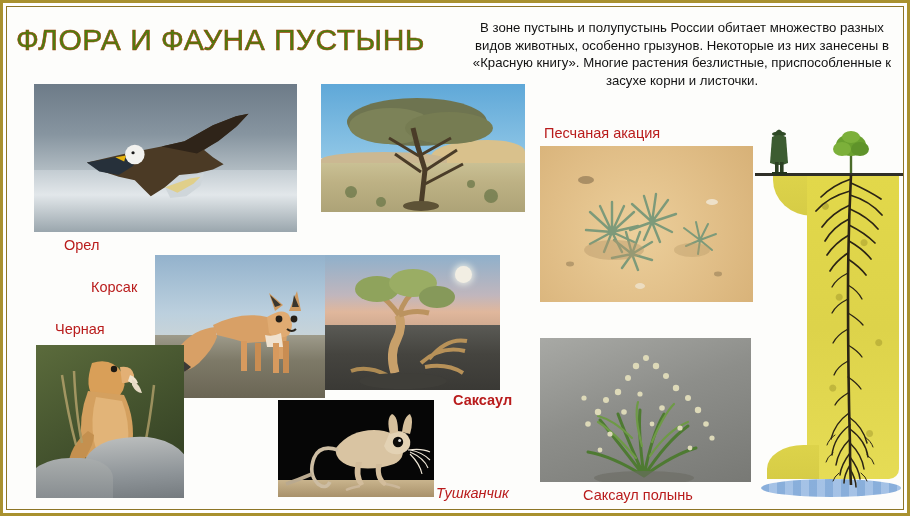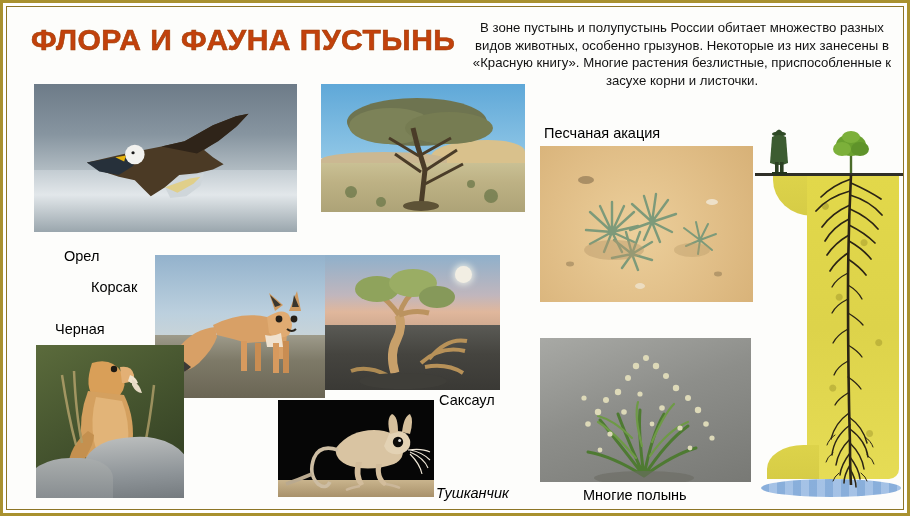--- a/index.html
+++ b/index.html
@@ -14,37 +14,37 @@
   }
   .slide-inner{
     position:relative;width:100%;height:100%;box-sizing:border-box;
     border:1px solid #8d7526;
     background:#fdfdfb;
     overflow:hidden;
   }
 
   
   .title{
-    position:absolute;left:24px;top:16px;
-    font-size:30px;font-weight:bold;letter-spacing:.5px;
-    color:#c2410c;
+    position:absolute;left:9px;top:16px;
+    font-size:30px;font-weight:normal;letter-spacing:.5px;
+    color:#4d7c0f;
     -webkit-text-stroke:0.6px #9c3f06;
     white-space:nowrap;
   }
 
   
   .intro{
     position:absolute;left:455px;top:12px;width:440px;
     text-align:center;
     font-family:"Liberation Sans",sans-serif;
     font-size:13.2px;line-height:17.5px;color:#131313;
   }
 
   
-  .lbl{position:absolute;font-size:14.5px;color:#000000;white-space:nowrap;}
+  .lbl{position:absolute;font-size:14.5px;color:#b91c1c;white-space:nowrap;}
 
   
   .photo{position:absolute;overflow:hidden;background:#ddd;}
   .photo .sky,.photo .ground,.photo .layer{position:absolute;left:0;right:0;}
 
   
   #ph-eagle{left:27px;top:77px;width:263px;height:148px;}
   #ph-eagle .sky{top:0;height:62%;
     background:linear-gradient(#6d7b88,#8795a0 55%,#b8c2c8);}
   #ph-eagle .ground{bottom:0;height:42%;
@@ -145,21 +145,21 @@
                L44 74 L26 68 Z" fill="#4b3a25"></path>
       <path d="M92 40 L118 34 L150 16 L176 6 L190 3 L176 18 L156 34 L132 48 Z" fill="#2f2419"></path>
       <path d="M8 58 L40 52 L66 48 L60 62 L44 72 L22 68 Z" fill="#26303a"></path>
       <path d="M96 86 L120 74 L140 70 L136 84 L120 96 L102 98 Z" fill="#cfd6da"></path>
       <path d="M96 86 L124 76 L136 74 L128 82 L110 92 Z" fill="#e0cf8a"></path>
       <circle cx="62" cy="49" r="11" fill="#f2f2ef"></circle>
       <path d="M52 50 L40 52 L50 57 Z" fill="#e8b40d"></path>
       <circle cx="60" cy="47" r="1.8" fill="#1a1a1a"></circle>
     </svg>
   </div>
-  <div class="lbl" style="left:57px;top:230px;margin-top:11px;">Орел</div>
+  <div class="lbl" style="left:57px;top:230px;">Орел</div>
 
   <div class="photo" id="ph-acacia">
     <div class="sky"></div>
     <div class="dune"></div>
     <div class="dune2"></div>
     <div class="ground"></div>
     <svg class="ph-img" viewBox="0 0 204 128">
       <ellipse cx="96" cy="38" rx="70" ry="24" fill="#6e7450"></ellipse>
       <ellipse cx="70" cy="42" rx="42" ry="18" fill="#7c8258"></ellipse>
       <ellipse cx="128" cy="44" rx="44" ry="16" fill="#767c52"></ellipse>
@@ -206,21 +206,21 @@
       <path d="M70 118 q-6 -20 2 -34 q6 -12 2 -24" stroke="#c8a06a" stroke-width="9" fill="none"></path>
       <path d="M74 60 q-10 -14 -22 -22 M74 60 q6 -18 18 -26 M74 60 q16 -6 30 -2" stroke="#bb935f" stroke-width="5" fill="none"></path>
       <ellipse cx="52" cy="34" rx="22" ry="13" fill="#8fa35c"></ellipse>
       <ellipse cx="88" cy="28" rx="24" ry="14" fill="#9aad64"></ellipse>
       <ellipse cx="112" cy="42" rx="18" ry="11" fill="#86995a"></ellipse>
       <path d="M96 108 q20 -18 44 -12 M100 112 q22 -4 38 6 M104 104 q18 -22 38 -18" stroke="#b79158" stroke-width="4" fill="none"></path>
       <path d="M62 120 q-20 -10 -36 -4" stroke="#ad8a53" stroke-width="4" fill="none"></path>
       <ellipse cx="78" cy="126" rx="44" ry="8" fill="#3f3e39"></ellipse>
     </svg>
   </div>
-  <div class="lbl" style="left:432px;top:385px;">Саксаул</div>
+  <div class="lbl" style="left:446px;top:385px;font-weight:bold;">Саксаул</div>
 
   <div class="photo" id="ph-susl">
     <div class="bg"></div>
     <svg class="ph-img" viewBox="0 0 148 153">
       <path d="M56 18 q20 -6 30 10 q6 12 -2 22 q-12 10 -26 2 q-10 -10 -2 -34 Z" fill="#d99f58"></path>
       <path d="M52 46 q-10 26 -6 52 q4 26 24 30 q22 2 26 -24 q4 -30 -8 -54 Z" fill="#d4a05f"></path>
       <path d="M60 52 q-6 22 -2 44 q4 20 18 22 q14 0 16 -18 q2 -24 -6 -44 Z" fill="#e2b478"></path>
       <path d="M84 22 q12 -2 14 8 q0 8 -12 8 Z" fill="#e3b075"></path>
       <circle cx="78" cy="24" r="3.2" fill="#1d1a14"></circle>
       <path d="M94 30 q6 2 8 8 q-6 2 -10 -2 Z" fill="#f1e4cf"></path>
@@ -320,21 +320,21 @@
             <circle cx="100" cy="56" r="2.6"></circle>
         <circle cx="140" cy="90" r="2.6"></circle>
             <circle cx="70" cy="96" r="2.6"></circle>
             <circle cx="150" cy="110" r="2.4"></circle>
         <circle cx="60" cy="112" r="2.4"></circle>
             <circle cx="112" cy="86" r="2.4"></circle>
       </g>
       <ellipse cx="104" cy="140" rx="50" ry="7" fill="#6a6b62" opacity=".6"></ellipse>
     </svg>
   </div>
-  <div class="lbl" style="left:576px;top:480px;">Многие полынь</div>
+  <div class="lbl" style="left:576px;top:480px;">Саксаул полынь</div>
 
   <div id="diagram">
     <div class="d-sand-lip"></div>
     <div class="d-sand"></div>
     <div class="d-sand-foot"></div>
     <div class="d-surface"></div>
     <div class="d-water"></div>
 
     <svg style="position:absolute;inset:0;width:100%;height:100%" viewBox="0 0 152 388">
 

